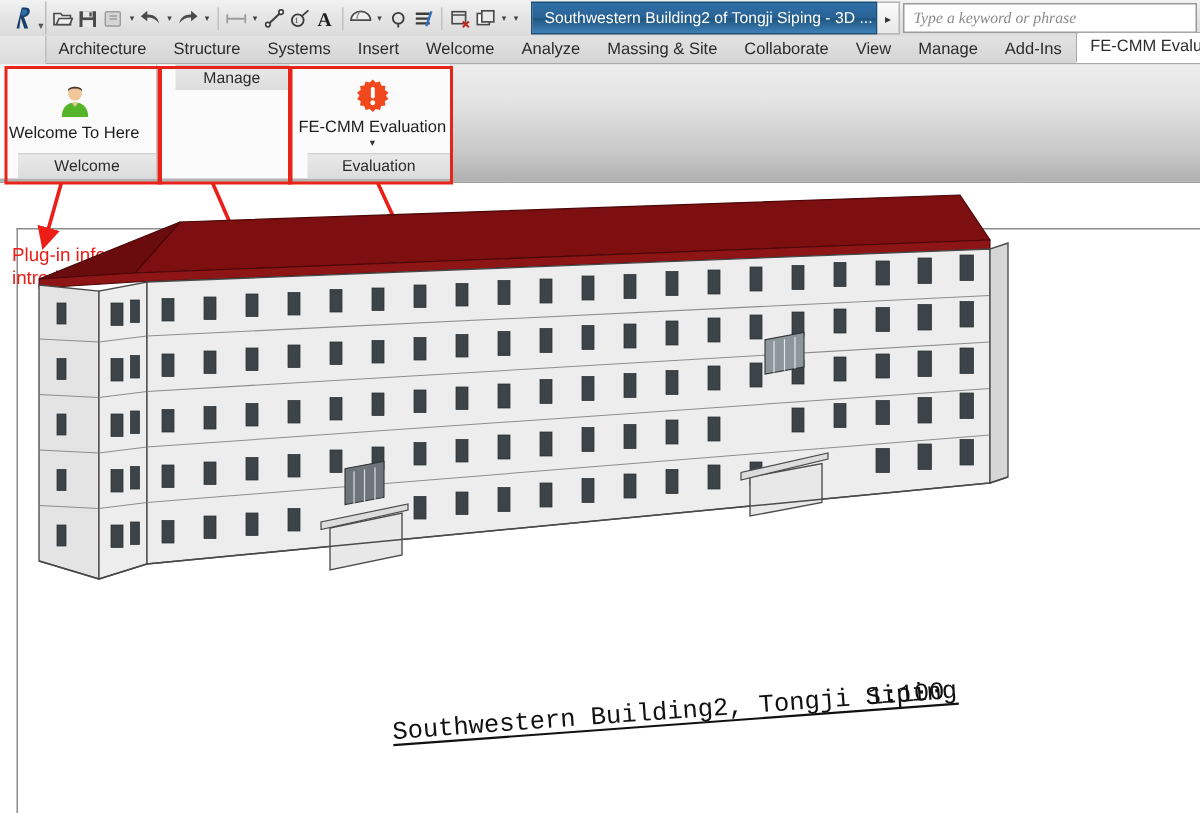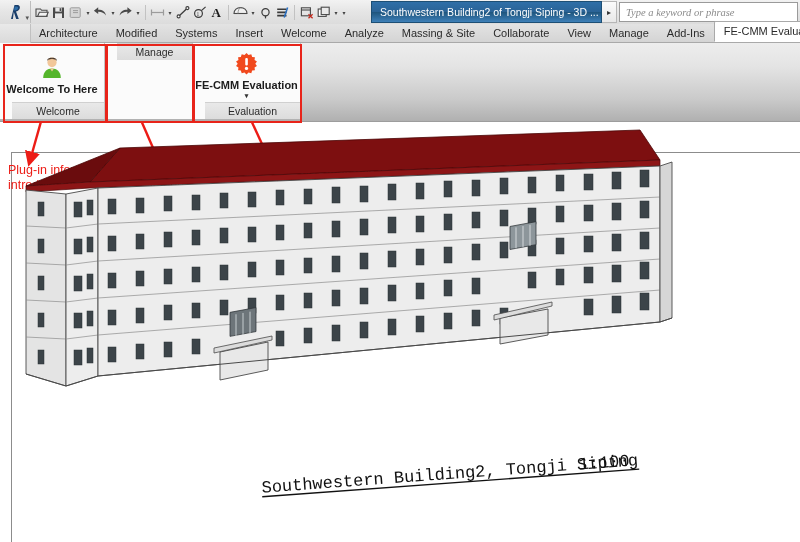--- a/index.html
+++ b/index.html
@@ -33,21 +33,21 @@
   .qbtn{
     width:17px;height:20px;display:flex;align-items:center;justify-content:center;
     cursor:default;
   }
   .qcaret{width:8px;height:20px;display:flex;align-items:center;justify-content:center;
     font-size:6px;color:#444;}
   .qsep{width:1px;height:15px;background:#c2c2c2;margin:0 3px;}
 
   
   .doc-title{
-    height:20px;margin-left:21px;
+    height:20px;margin-left:4px;
     display:flex;align-items:center;
     background:linear-gradient(to bottom,#2f6fa8 0%,#2a6396 48%,#1f567f 52%,#3e80b8 100%);
     border:1px solid #1d4f75;
     color:#ffffff;
     font-size:10.5px;
     padding:0 6px 0 8px;
     max-width:215px;white-space:nowrap;overflow:hidden;text-overflow:ellipsis;
   }
   .doc-next{
     width:14px;height:20px;display:flex;align-items:center;justify-content:center;
@@ -96,23 +96,22 @@
   }
   .panels{display:flex;align-items:flex-start;height:100%;}
   .panel{
     position:relative;height:76px;
     background:#fbfbfb;
     border-right:1px solid #c4c4c4;
     display:flex;flex-direction:column;justify-content:space-between;
     box-sizing:border-box;
   }
   .panel-body{
-    flex:1;display:flex;align-items:center;justify-content:center;
+    flex:1;display:flex;align-items:center;justify-content:flex-start;
     padding-top:2px;
-    font-weight:bold;
   }
   .ribbon-btn{
     display:flex;flex-direction:column;align-items:center;
     padding:2px 6px 0 6px;cursor:default;
   }
   .ribbon-icon{
     height:26px;display:flex;align-items:center;justify-content:center;margin-bottom:3px;
   }
   .ribbon-label{font-size:11px;color:#1c1c1c;white-space:nowrap;text-align:center;line-height:12px;}
   .ribbon-caret{font-size:7px;color:#333;line-height:7px;margin-top:1px;}
@@ -282,21 +281,21 @@
     </div>
 
     <div class="doc-title">Southwestern Building2 of Tongji Siping - 3D ...</div>
     <div class="doc-next">▸</div>
     <div class="search-box">Type a keyword or phrase</div>
   </div>
 
   <div class="tabrow">
     <div class="tabrow-logo-gap"></div>
     <div class="tab">Architecture</div>
-    <div class="tab">Modified</div>
+    <div class="tab">Structure</div>
     <div class="tab">Systems</div>
     <div class="tab">Insert</div>
     <div class="tab">Welcome</div>
     <div class="tab">Analyze</div>
     <div class="tab">Massing &amp; Site</div>
     <div class="tab">Collaborate</div>
     <div class="tab">View</div>
     <div class="tab">Manage</div>
     <div class="tab">Add-Ins</div>
     <div class="tab active">FE-CMM Evaluation</div>

